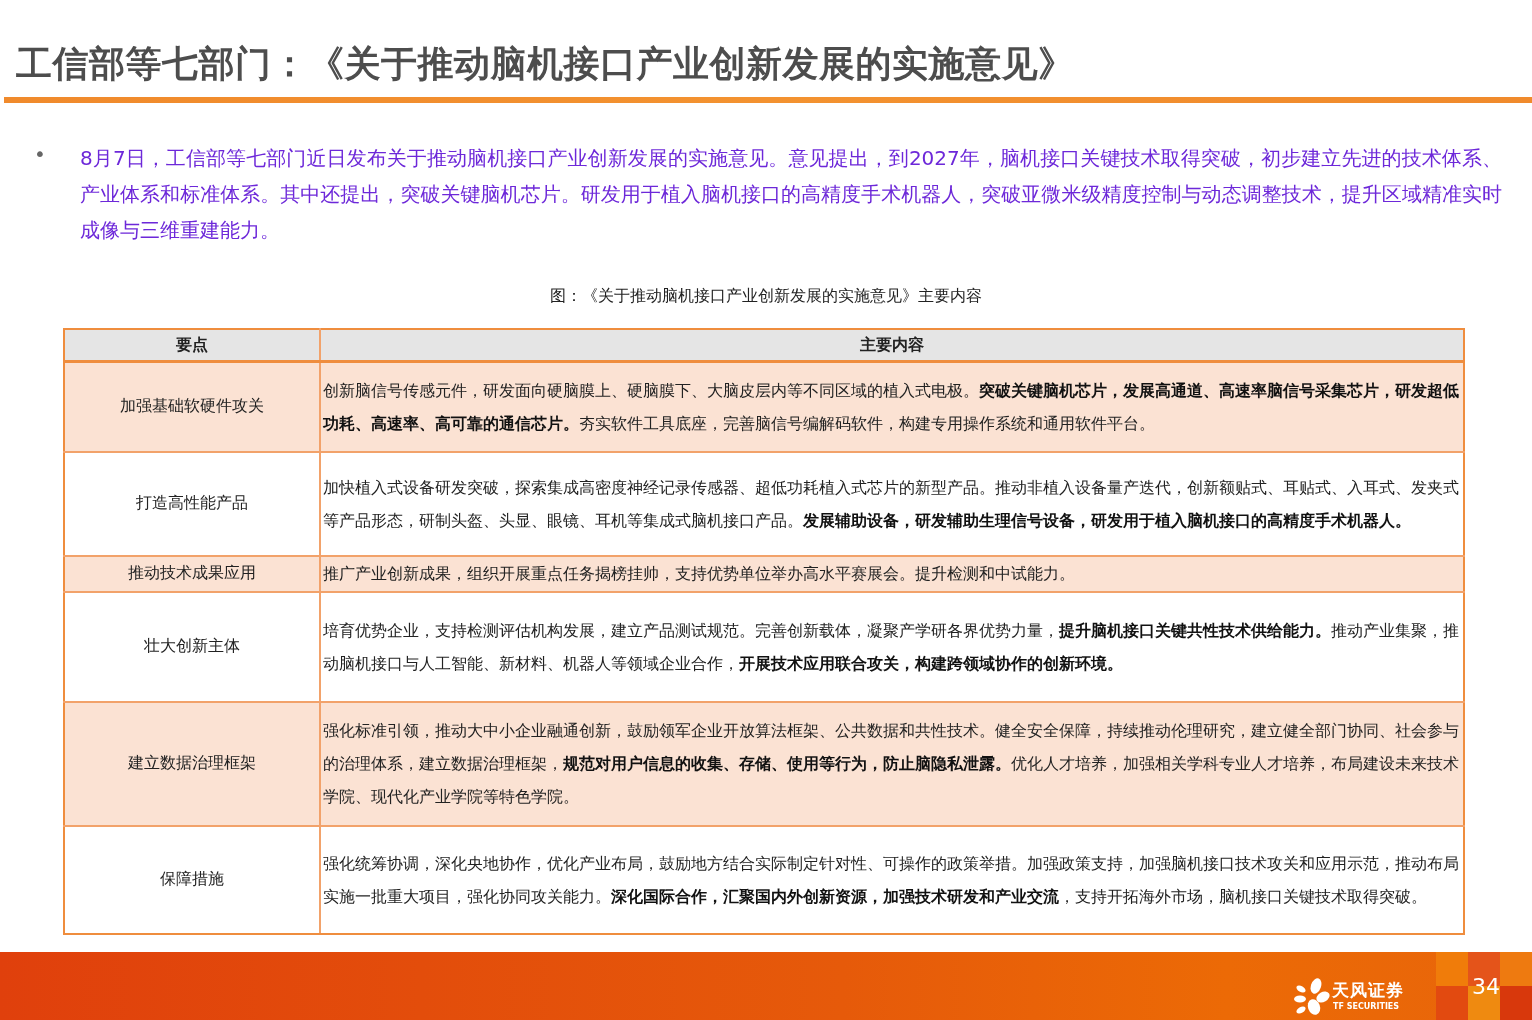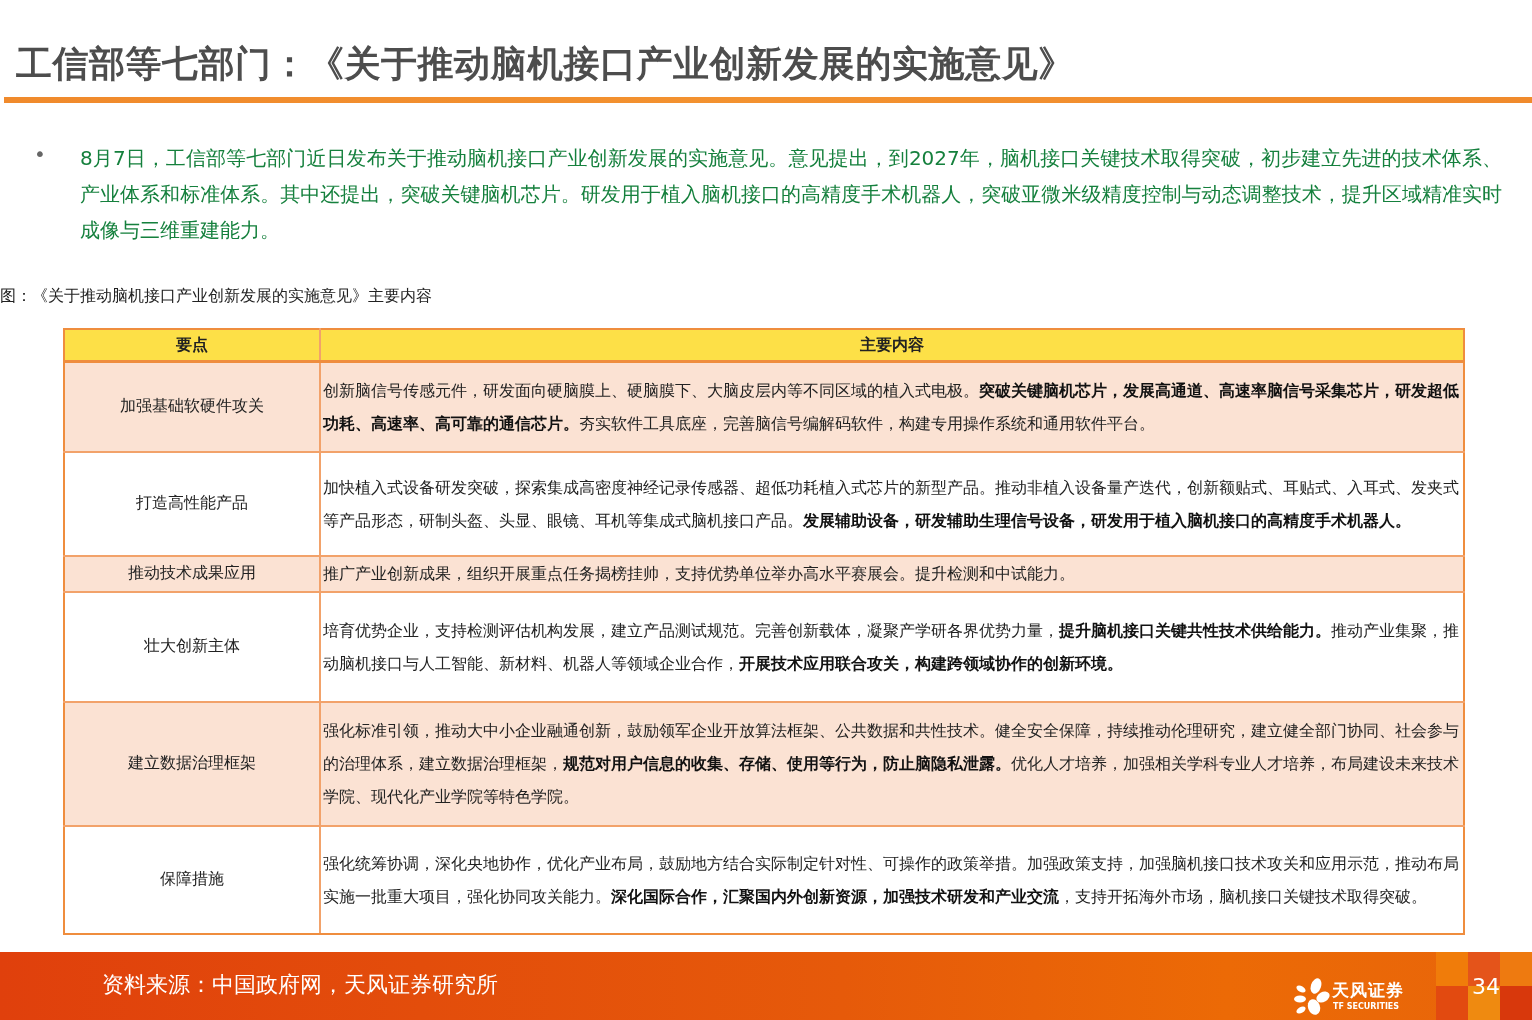--- a/index.html
+++ b/index.html
@@ -18,39 +18,39 @@
     position:absolute; left:4px; top:97px; width:1528px; height:6px;
     background:linear-gradient(to right,#f08a2c,#f39230 50%,#f08a2c);
   }
   .bullet-block {
     position:absolute; left:32px; top:140px; width:1470px;
   }
   .bullet-dot {
     position:absolute; left:2px; top:2px; font-size:20px; color:#666;
   }
   .bullet-text {
-    margin-left:48px; font-size:20px; line-height:36px; color:#15803d;
+    margin-left:48px; font-size:20px; line-height:36px; color:#6d28d9;
     text-align:justify;
   }
   .caption {
-    position:absolute; left:0; width:1532px; top:286px; 
+    position:absolute; left:0; width:1532px; top:286px; text-align:center;
     font-size:16px; color:#222;
   }
   table.main {
     position:absolute; left:63px; top:328px; width:1402px;
     border-collapse:collapse; table-layout:fixed;
     font-size:16px; color:#222;
   }
   table.main td, table.main th {
     border:2px solid #f2a26a;
     padding:0 2px;
     vertical-align:middle;
   }
   table.main tr.header th {
-    height:30px; font-weight:bold; background:#fde047; text-align:center;
+    height:30px; font-weight:bold; background:#e5e5e5; text-align:center;
     border-top:2px solid #ef8d3e; border-bottom:3px solid #ef8d3e;
   }
   table.main td.key { text-align:center; }
   table.main td.content { line-height:33px; text-align:left; }
   table.main tr.shade td { background:#fbe2d3; }
   table.main tr.plain td { background:#ffffff; }
   table.main tr.last td { border-bottom:2px solid #ef8d3e; }
   table.main td:first-child, table.main th:first-child { border-left:2px solid #ef8d3e; }
   table.main td:last-child, table.main th:last-child { border-right:2px solid #ef8d3e; }
   b { font-weight:bold; color:#111; }
@@ -117,21 +117,20 @@
     <td class="content"><span>强化标准引领，推动大中小企业融通创新，鼓励领军企业开放算法框架、公共数据和共性技术。健全安全保障，持续推动伦理研究，建立健全部门协同、社会参与的治理体系，建立数据治理框架，</span><b>规范对用户信息的收集、存储、使用等行为，防止脑隐私泄露。</b><span>优化人才培养，加强相关学科专业人才培养，布局建设未来技术学院、现代化产业学院等特色学院。</span></td>
   </tr>
   <tr class="plain last" style="height:108px">
     <td class="key">保障措施</td>
     <td class="content"><span>强化统筹协调，深化央地协作，优化产业布局，鼓励地方结合实际制定针对性、可操作的政策举措。加强政策支持，加强脑机接口技术攻关和应用示范，推动布局实施一批重大项目，强化协同攻关能力。</span><b>深化国际合作，汇聚国内外创新资源，加强技术研发和产业交流</b><span>，支持开拓海外市场，脑机接口关键技术取得突破。</span></td>
   </tr>
 </tbody>
   </table>
 
 <div class="footer">
-  <div class="source">资料来源：中国政府网，天风证券研究所</div>
   <div class="logo">
     <svg width="38" height="40" viewBox="0 0 38 40" style="position:absolute;left:0;top:0">
       <ellipse cx="24" cy="9" rx="5" ry="8" fill="#fff" transform="rotate(20 24 9)"></ellipse>
       <ellipse cx="31" cy="20" rx="5" ry="7" fill="#fff" transform="rotate(60 31 20)"></ellipse>
       <ellipse cx="22" cy="30" rx="6" ry="8" fill="#fff" transform="rotate(-20 22 30)"></ellipse>
       <ellipse cx="8" cy="22" rx="6" ry="3.5" fill="#fff"></ellipse>
       <ellipse cx="9" cy="12" rx="5" ry="3" fill="#fff" transform="rotate(30 9 12)"></ellipse>
       <ellipse cx="9" cy="33" rx="5" ry="3" fill="#fff" transform="rotate(-30 9 33)"></ellipse>
     </svg>
     <span class="logo-cn">天风证券</span>

